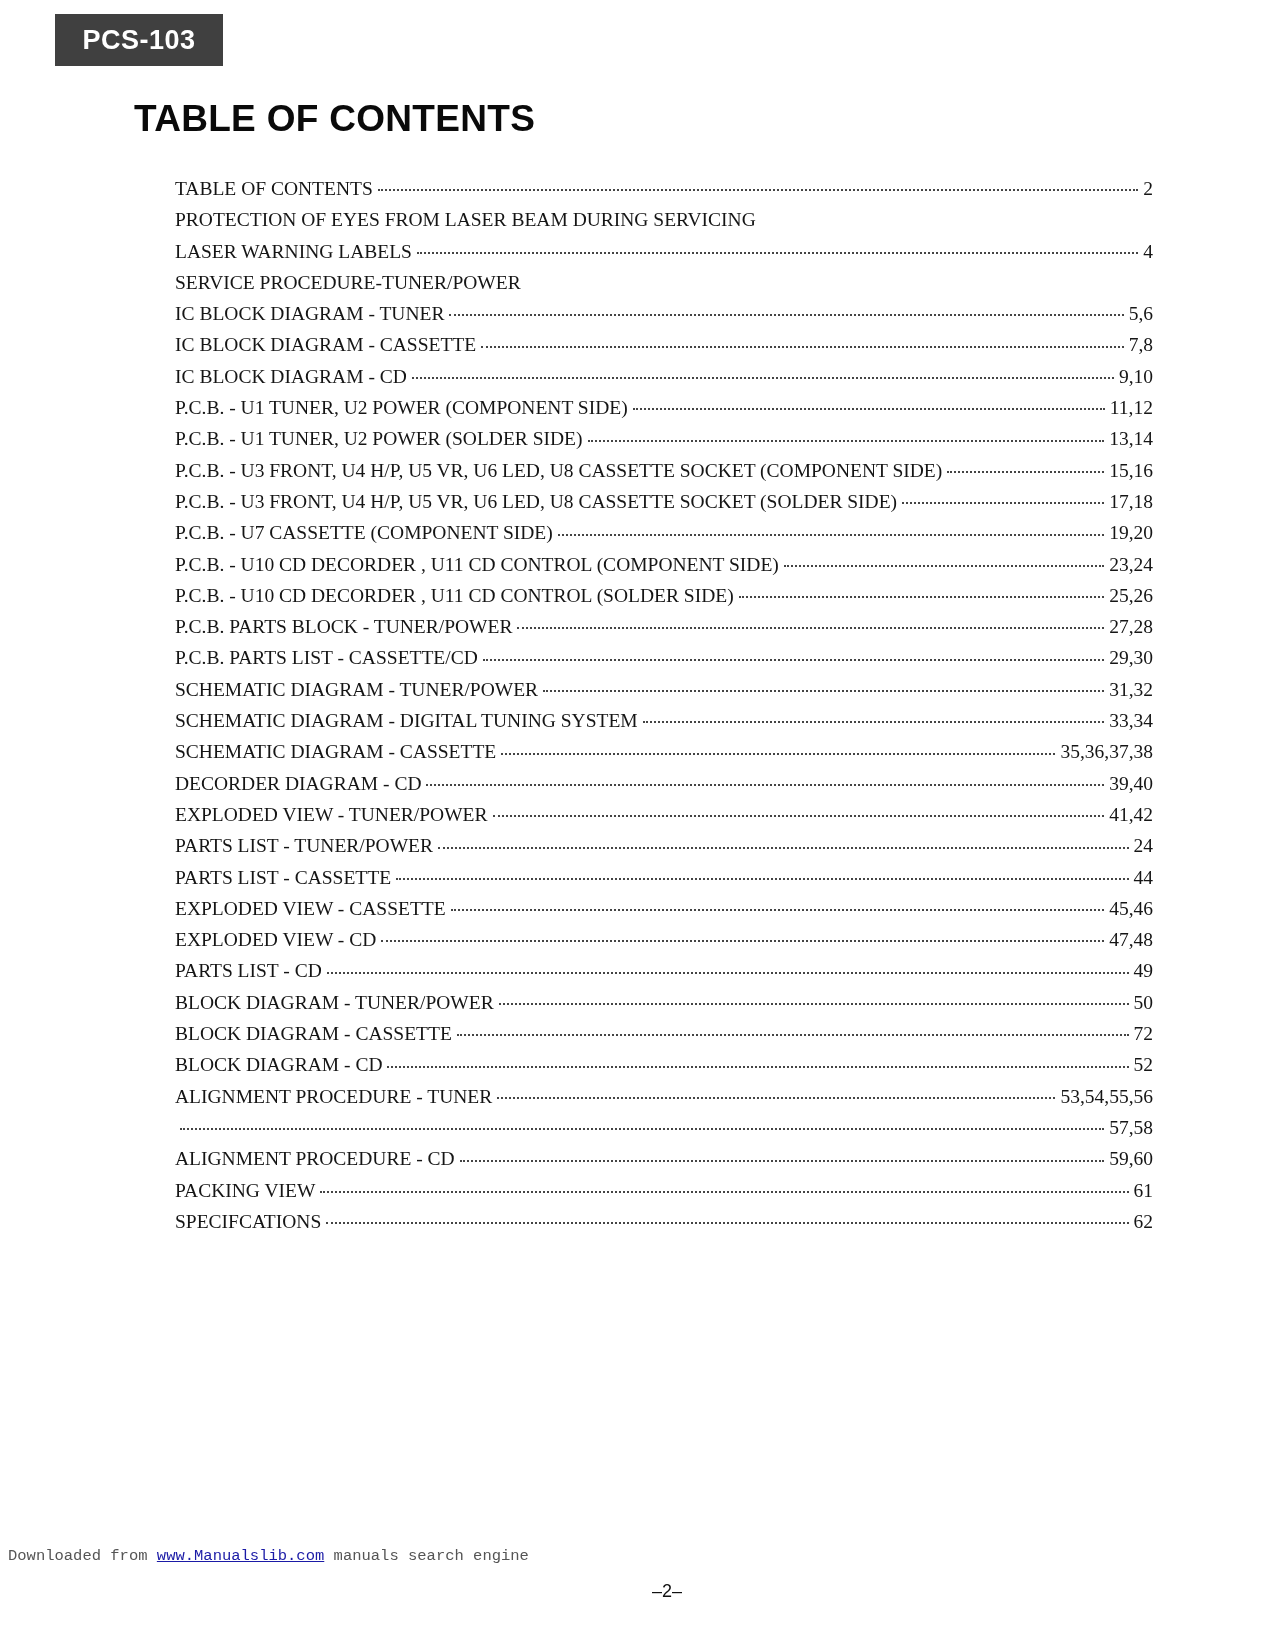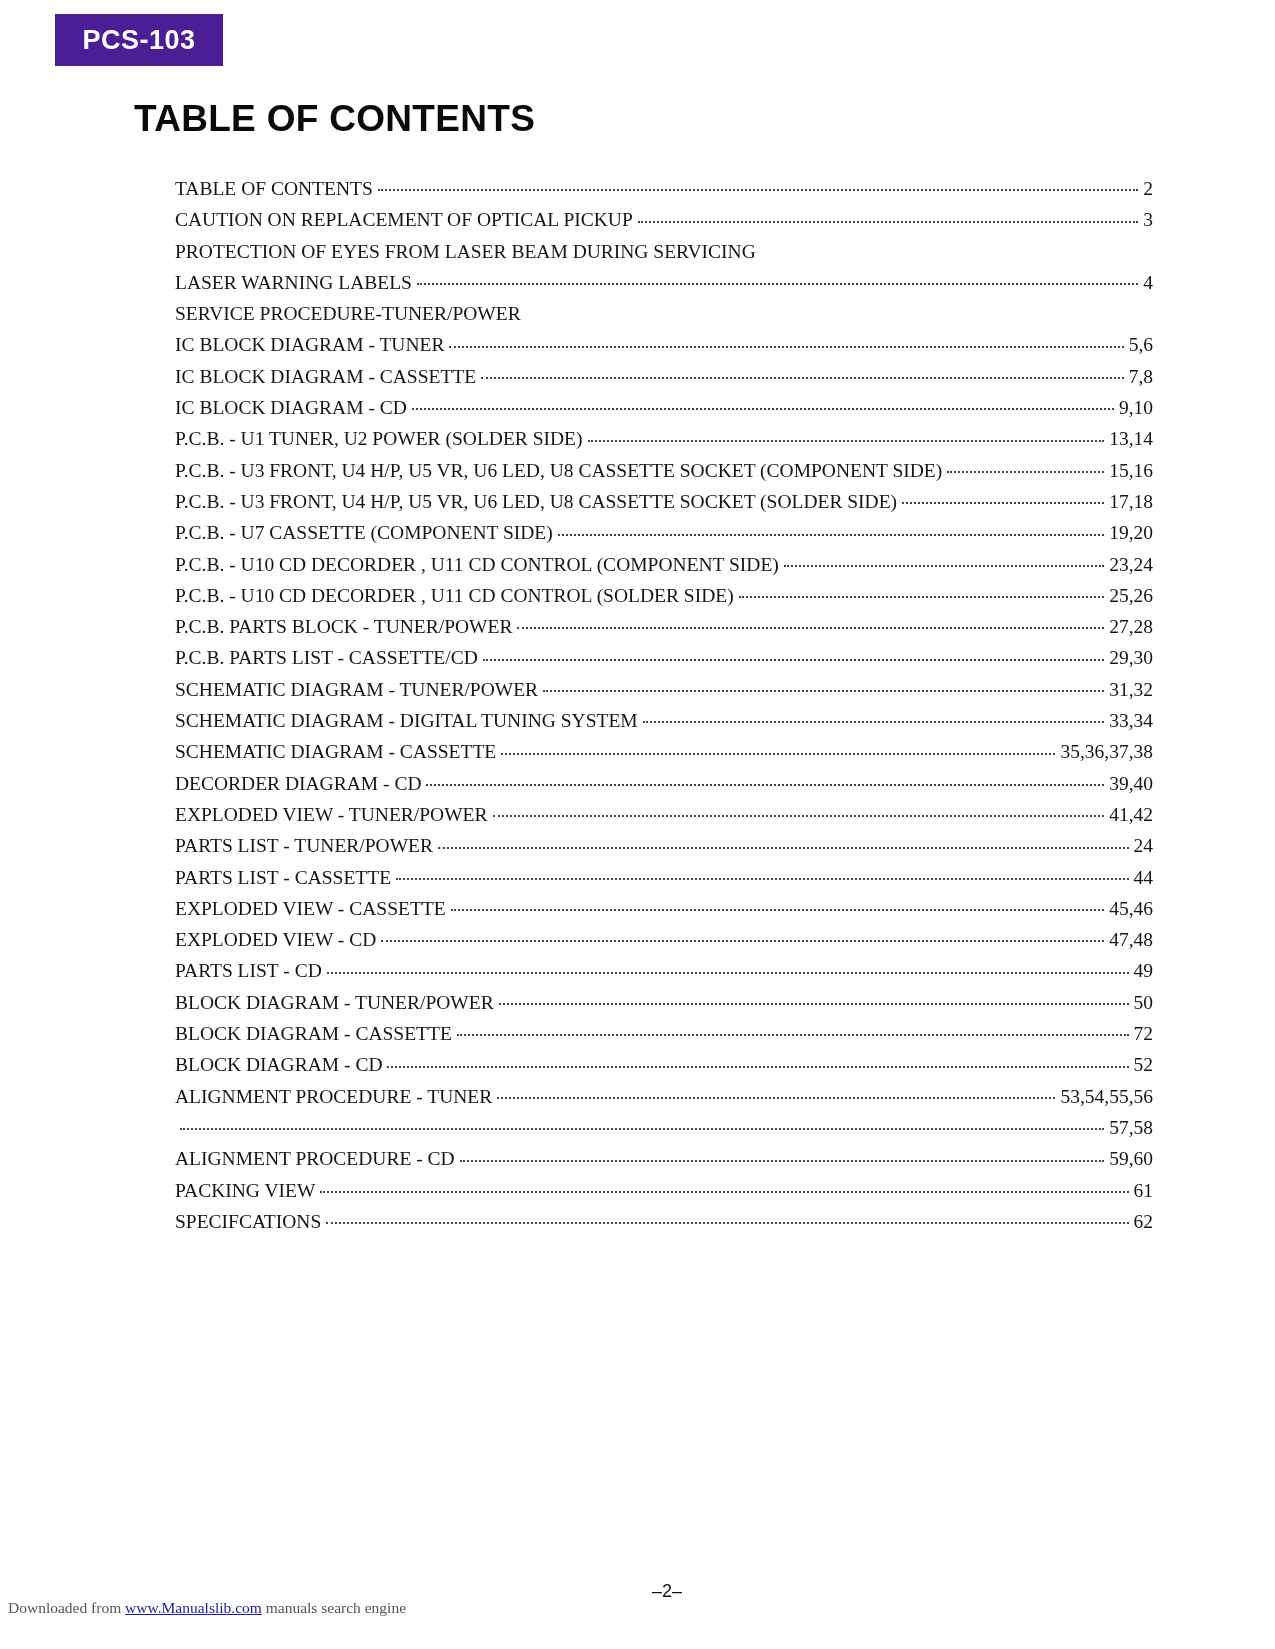--- a/index.html
+++ b/index.html
@@ -1,19 +1,19 @@
 <!DOCTYPE html>
 <html><head>
 <meta charset="utf-8">
 <style>
   html, body { margin: 0; padding: 0; background: #ffffff; }
   body { width: 1275px; height: 1649px; position: relative; overflow: hidden; color: #111; }
   .model-tag {
     position: absolute; left: 55px; top: 14px; width: 168px; height: 52px;
-    background: #4c1d95; color: #fff;
+    background: #404040; color: #fff;
     font-family: "Liberation Sans", sans-serif; font-size: 27px; font-weight: bold;
     display: flex; align-items: center; justify-content: center; letter-spacing: 0.5px;
   }
   .page-title {
     position: absolute; left: 134px; top: 98px; margin: 0;
     font-family: "Liberation Sans", sans-serif; font-size: 37px; font-weight: bold;
     letter-spacing: 0.3px; color: #0a0a0a;
   }
   .toc {
     position: absolute; left: 175px; top: 173px; width: 978px;
@@ -27,46 +27,41 @@
   .toc-leader {
     flex: 1 1 auto; overflow: hidden; margin: 0 5px; position: relative; top: -5px;
     border-bottom: 2px dotted #444; height: 1px; align-self: flex-end; margin-bottom: 8px;
   }
   .toc-page { flex: 0 0 auto; text-align: right; }
   .page-number {
     position: absolute; left: 652px; top: 1581px;
     font-family: "Liberation Sans", sans-serif; font-size: 18px; color: #111;
   }
   .footer {
-    position: absolute; left: 8px; top: 1599px;
-    font-family: Liberation Serif, serif; font-size: 15.5px; color: #555;
+    position: absolute; left: 8px; top: 1547px;
+    font-family: Liberation Mono, monospace; font-size: 15.5px; color: #555;
   }
   .footer a { color: #1a1aa6; text-decoration: underline; }
 </style>
 </head>
 <body>
 
 <div class="model-tag">
   <span>PCS-103</span>
 </div>
 
 <h1 class="page-title">TABLE OF CONTENTS</h1>
 
 <div class="toc" id="toc">
     <div class="toc-row">
     <span class="toc-label">TABLE OF CONTENTS</span>
     <span class="toc-leader"></span>
     <span class="toc-page">2</span>
   </div>
     <div class="toc-row">
-    <span class="toc-label">CAUTION ON REPLACEMENT OF OPTICAL PICKUP</span>
-    <span class="toc-leader"></span>
-    <span class="toc-page">3</span>
-  </div>
-    <div class="toc-row">
     <span class="toc-label">PROTECTION OF EYES FROM LASER BEAM DURING SERVICING</span>
     <span class="toc-leader" style="visibility: hidden;"></span>
     <span class="toc-page"></span>
   </div>
     <div class="toc-row">
     <span class="toc-label">LASER WARNING LABELS</span>
     <span class="toc-leader"></span>
     <span class="toc-page">4</span>
   </div>
     <div class="toc-row">
@@ -81,20 +76,25 @@
   </div>
     <div class="toc-row">
     <span class="toc-label">IC BLOCK DIAGRAM - CASSETTE</span>
     <span class="toc-leader"></span>
     <span class="toc-page">7,8</span>
   </div>
     <div class="toc-row">
     <span class="toc-label">IC BLOCK DIAGRAM - CD</span>
     <span class="toc-leader"></span>
     <span class="toc-page">9,10</span>
+  </div>
+    <div class="toc-row">
+    <span class="toc-label">P.C.B. - U1 TUNER, U2 POWER (COMPONENT SIDE)</span>
+    <span class="toc-leader"></span>
+    <span class="toc-page">11,12</span>
   </div>
     <div class="toc-row">
     <span class="toc-label">P.C.B. - U1 TUNER, U2 POWER (SOLDER SIDE)</span>
     <span class="toc-leader"></span>
     <span class="toc-page">13,14</span>
   </div>
     <div class="toc-row">
     <span class="toc-label">P.C.B. - U3 FRONT, U4 H/P, U5 VR, U6 LED, U8 CASSETTE SOCKET (COMPONENT SIDE)</span>
     <span class="toc-leader"></span>
     <span class="toc-page">15,16</span>

